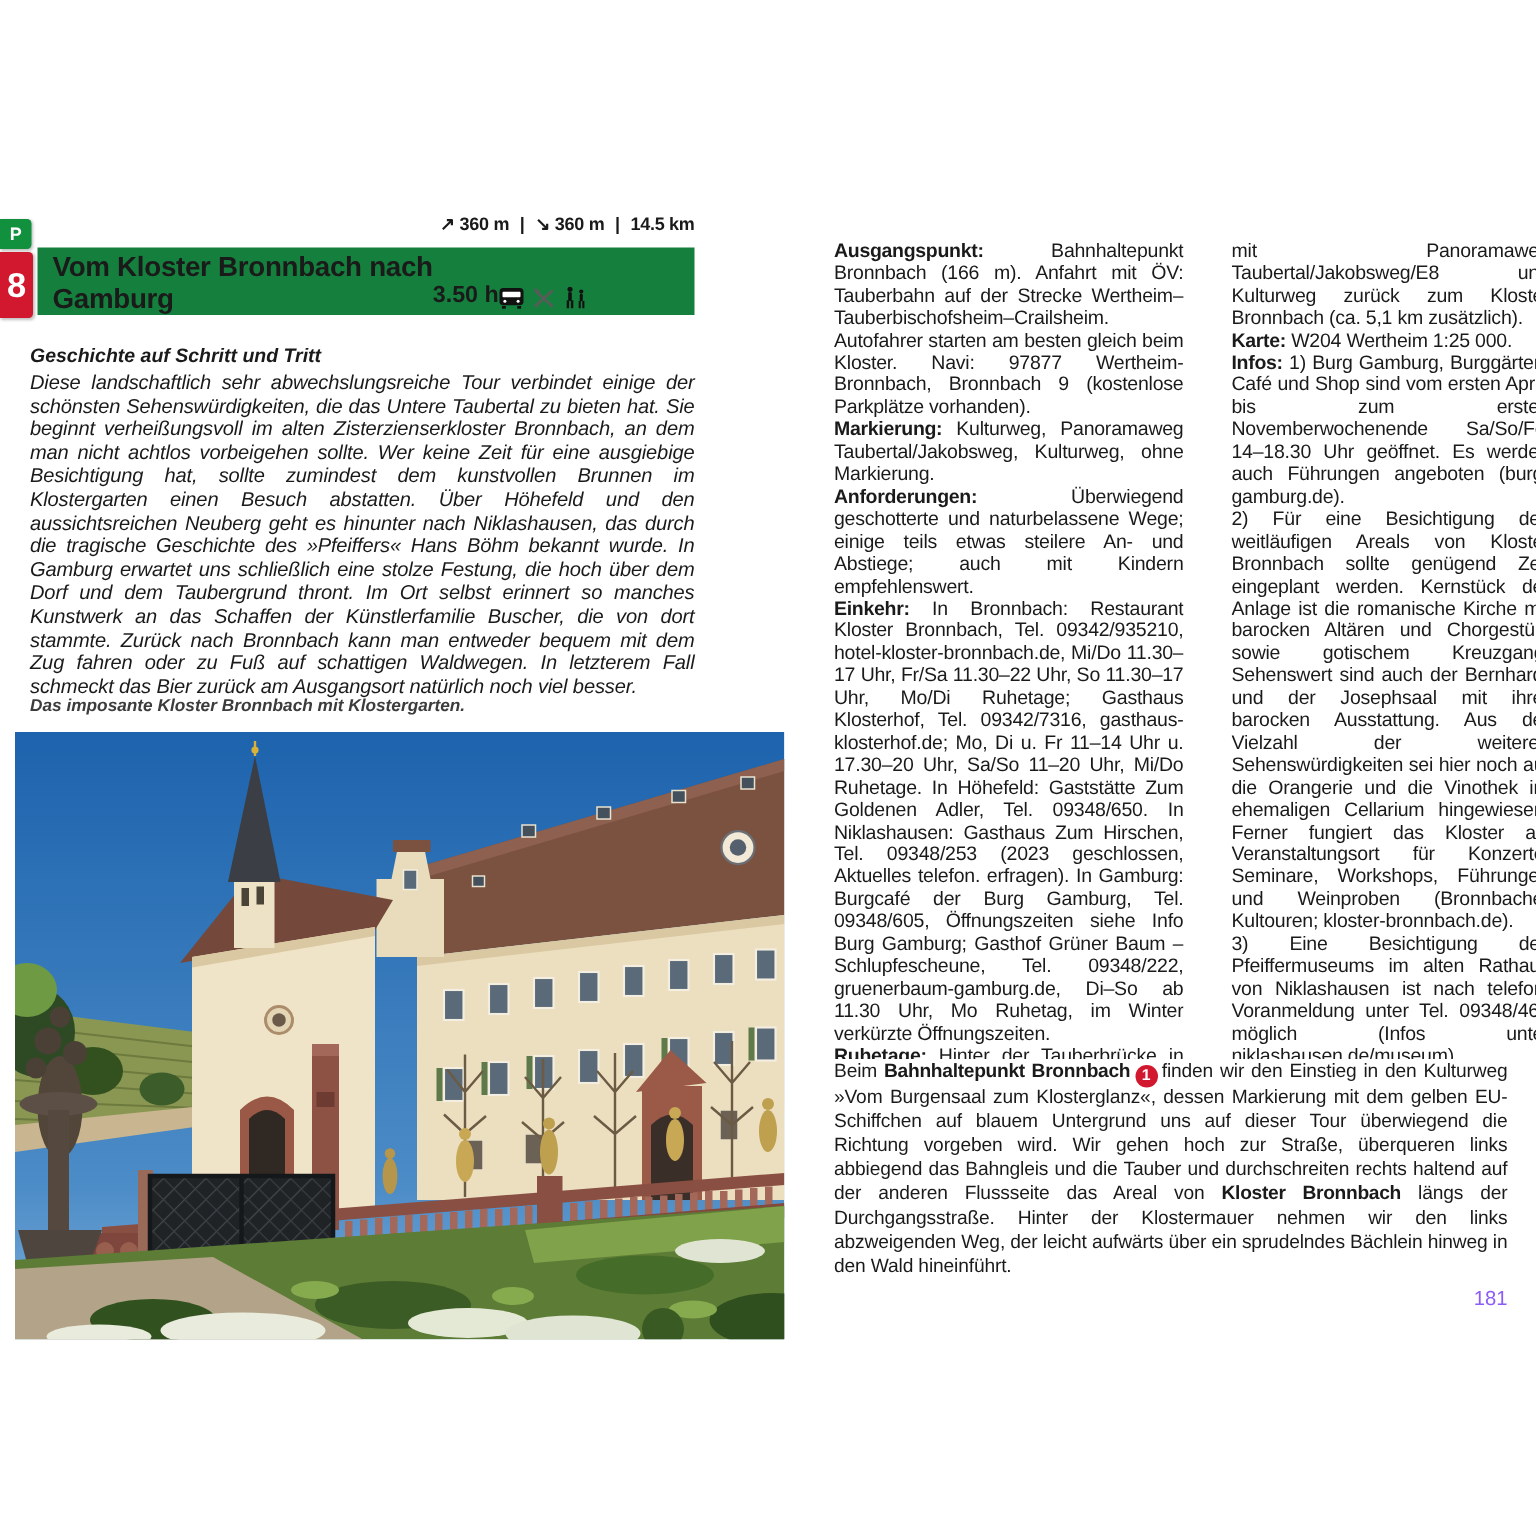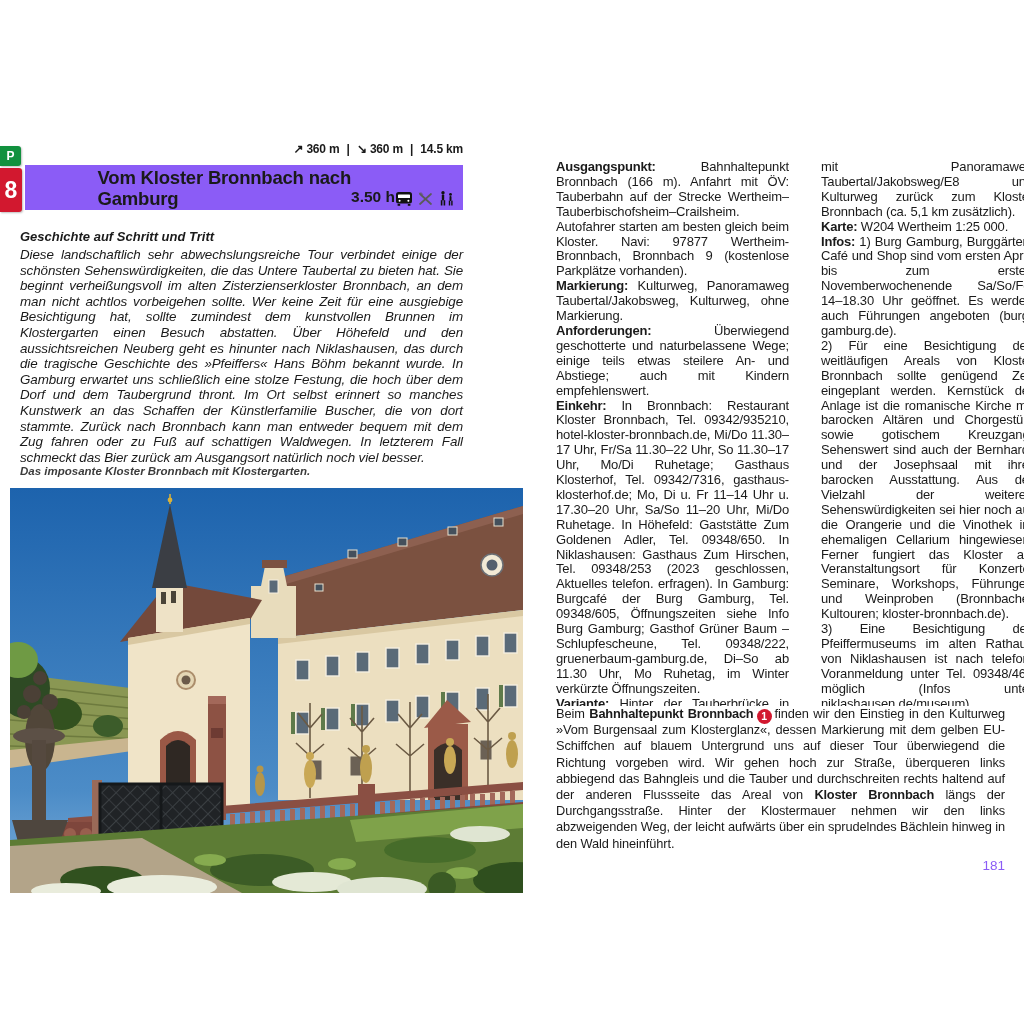--- a/index.html
+++ b/index.html
@@ -14,22 +14,22 @@
                box-shadow:1px 1px 2px rgba(0,0,0,.25); }
   .tab-red { left:0; top:168px; width:22px; height:44px; background:#d2182f;
              color:#fff; font-weight:bold; font-size:23px; display:flex;
              align-items:center; justify-content:center; border-radius:0 3px 3px 0;
              box-shadow:1px 1px 2px rgba(0,0,0,.25); }
 
   .stats-line { top:142px; left:160px; width:303px; text-align:right;
                 font-weight:bold; font-size:12px; letter-spacing:-0.2px; }
   .stats-line .sep { margin:0 4px; }
 
-  .header-bar { left:25px; top:165px; width:438px; height:45px; background:#8b5cf6;
-                display:flex; justify-content:flex-end; padding:2px 8px 2px 10px; }
+  .header-bar { left:25px; top:165px; width:438px; height:45px; background:#15803d;
+                display:flex; justify-content:flex-start; padding:2px 8px 2px 10px; }
   .route-title { font-weight:bold; font-size:18.5px; line-height:21px; letter-spacing:-0.2px; }
   .header-right { display:flex; flex-direction:row; align-items:flex-end; justify-content:space-between; padding:1px 0 2px 0; }
   .duration { font-weight:bold; font-size:15.5px; }
   .icon-row { display:flex; gap:5px; align-items:center; }
   .icon-row svg { display:block; }
 
   .section-heading { left:20px; top:229px; width:443px; font-weight:bold; font-size:13px;font-style:italic; }
   .intro-text { left:20px; top:247px; width:443px; font-style:italic; font-size:13.4px;
                 line-height:15.6px; text-align:justify; hyphens:auto; letter-spacing:-0.1px; }
   .photo-caption { left:20px; top:465px; width:443px; font-style:italic; font-weight:bold;
@@ -352,21 +352,21 @@
       </g>
     <circle cx="432" cy="398" r="14" fill="#3a5a24"></circle>
   </svg>
 </div>
 
 <div class="abs info-col info-col-left">
     <p class="info-entry"><b>Ausgangspunkt: </b>Bahnhaltepunkt Bronnbach (166 m). Anfahrt mit ÖV: Tauberbahn auf der Strecke Wertheim–Tauberbischofsheim–Crailsheim. Autofahrer starten am besten gleich beim Kloster. Navi: 97877 Wertheim-Bronnbach, Bronnbach 9 (kostenlose Parkplätze vorhanden).</p>
     <p class="info-entry"><b>Markierung: </b>Kulturweg, Panoramaweg Taubertal/Jakobsweg, Kulturweg, ohne Markierung.</p>
     <p class="info-entry"><b>Anforderungen: </b>Überwiegend geschotterte und naturbelassene Wege; einige teils etwas steilere An- und Abstiege; auch mit Kindern empfehlenswert.</p>
     <p class="info-entry"><b>Einkehr: </b>In Bronnbach: Restaurant Kloster Bronnbach, Tel. 09342/935210, hotel-kloster-bronnbach.de, Mi/Do 11.30–17 Uhr, Fr/Sa 11.30–22 Uhr, So 11.30–17 Uhr, Mo/Di Ruhetage; Gasthaus Klosterhof, Tel. 09342/7316, gasthaus-klosterhof.de; Mo, Di u. Fr 11–14 Uhr u. 17.30–20 Uhr, Sa/So 11–20 Uhr, Mi/Do Ruhetage. In Höhefeld: Gaststätte Zum Goldenen Adler, Tel. 09348/650. In Niklashausen: Gasthaus Zum Hirschen, Tel. 09348/253 (2023 geschlossen, Aktuelles telefon. erfragen). In Gamburg: Burgcafé der Burg Gamburg, Tel. 09348/605, Öffnungszeiten siehe Info Burg Gamburg; Gasthof Grüner Baum – Schlupfescheune, Tel. 09348/222, gruenerbaum-gamburg.de, Di–So ab 11.30 Uhr, Mo Ruhetag, im Winter verkürzte Öffnungszeiten.</p>
-    <p class="info-entry"><b>Variante: </b>Hinter der Tauberbrücke in Gamburg nicht zum Bahnhof, sondern</p>
+    <p class="info-entry"><b>Ruhetage: </b>Hinter der Tauberbrücke in Gamburg nicht zum Bahnhof, sondern</p>
   </div>
 <div class="abs info-col info-col-right">
     <p class="info-entry">mit Panoramaweg Taubertal/Jakobsweg/E8 und Kulturweg zurück zum Kloster Bronnbach (ca. 5,1 km zusätzlich).</p>
     <p class="info-entry"><b>Karte: </b>W204 Wertheim 1:25 000.</p>
     <p class="info-entry"><b>Infos: </b>1) Burg Gamburg, Burggärten, Café und Shop sind vom ersten April- bis zum ersten Novemberwochenende Sa/So/Fei 14–18.30 Uhr geöffnet. Es werden auch Führungen angeboten (burg-gamburg.de).</p>
     <p class="info-entry">2) Für eine Besichtigung des weitläufigen Areals von Kloster Bronnbach sollte genügend Zeit eingeplant werden. Kernstück der Anlage ist die romanische Kirche mit barocken Altären und Chorgestühl sowie gotischem Kreuzgang. Sehenswert sind auch der Bernhard- und der Josephsaal mit ihrer barocken Ausstattung. Aus der Vielzahl der weiteren Sehenswürdigkeiten sei hier noch auf die Orangerie und die Vinothek im ehemaligen Cellarium hingewiesen. Ferner fungiert das Kloster als Veranstaltungsort für Konzerte, Seminare, Workshops, Führungen und Weinproben (Bronnbacher Kultouren; kloster-bronnbach.de).</p>
     <p class="info-entry">3) Eine Besichtigung des Pfeiffermuseums im alten Rathaus von Niklashausen ist nach telefon. Voranmeldung unter Tel. 09348/460 möglich (Infos unter niklashausen.de/museum).</p>
     <p class="info-entry">4) Das Gamburger Buscher-Museum in der Thomas-Buscher-Str. 8 ist jeden 1. Sonntag im Monat 14–17 Uhr und nach Voranmeldung geöffnet (Infos dazu und zum Kulturpfad unter gamburg.de/natur-kultur/buscher-museum).</p>
   </div>
 

